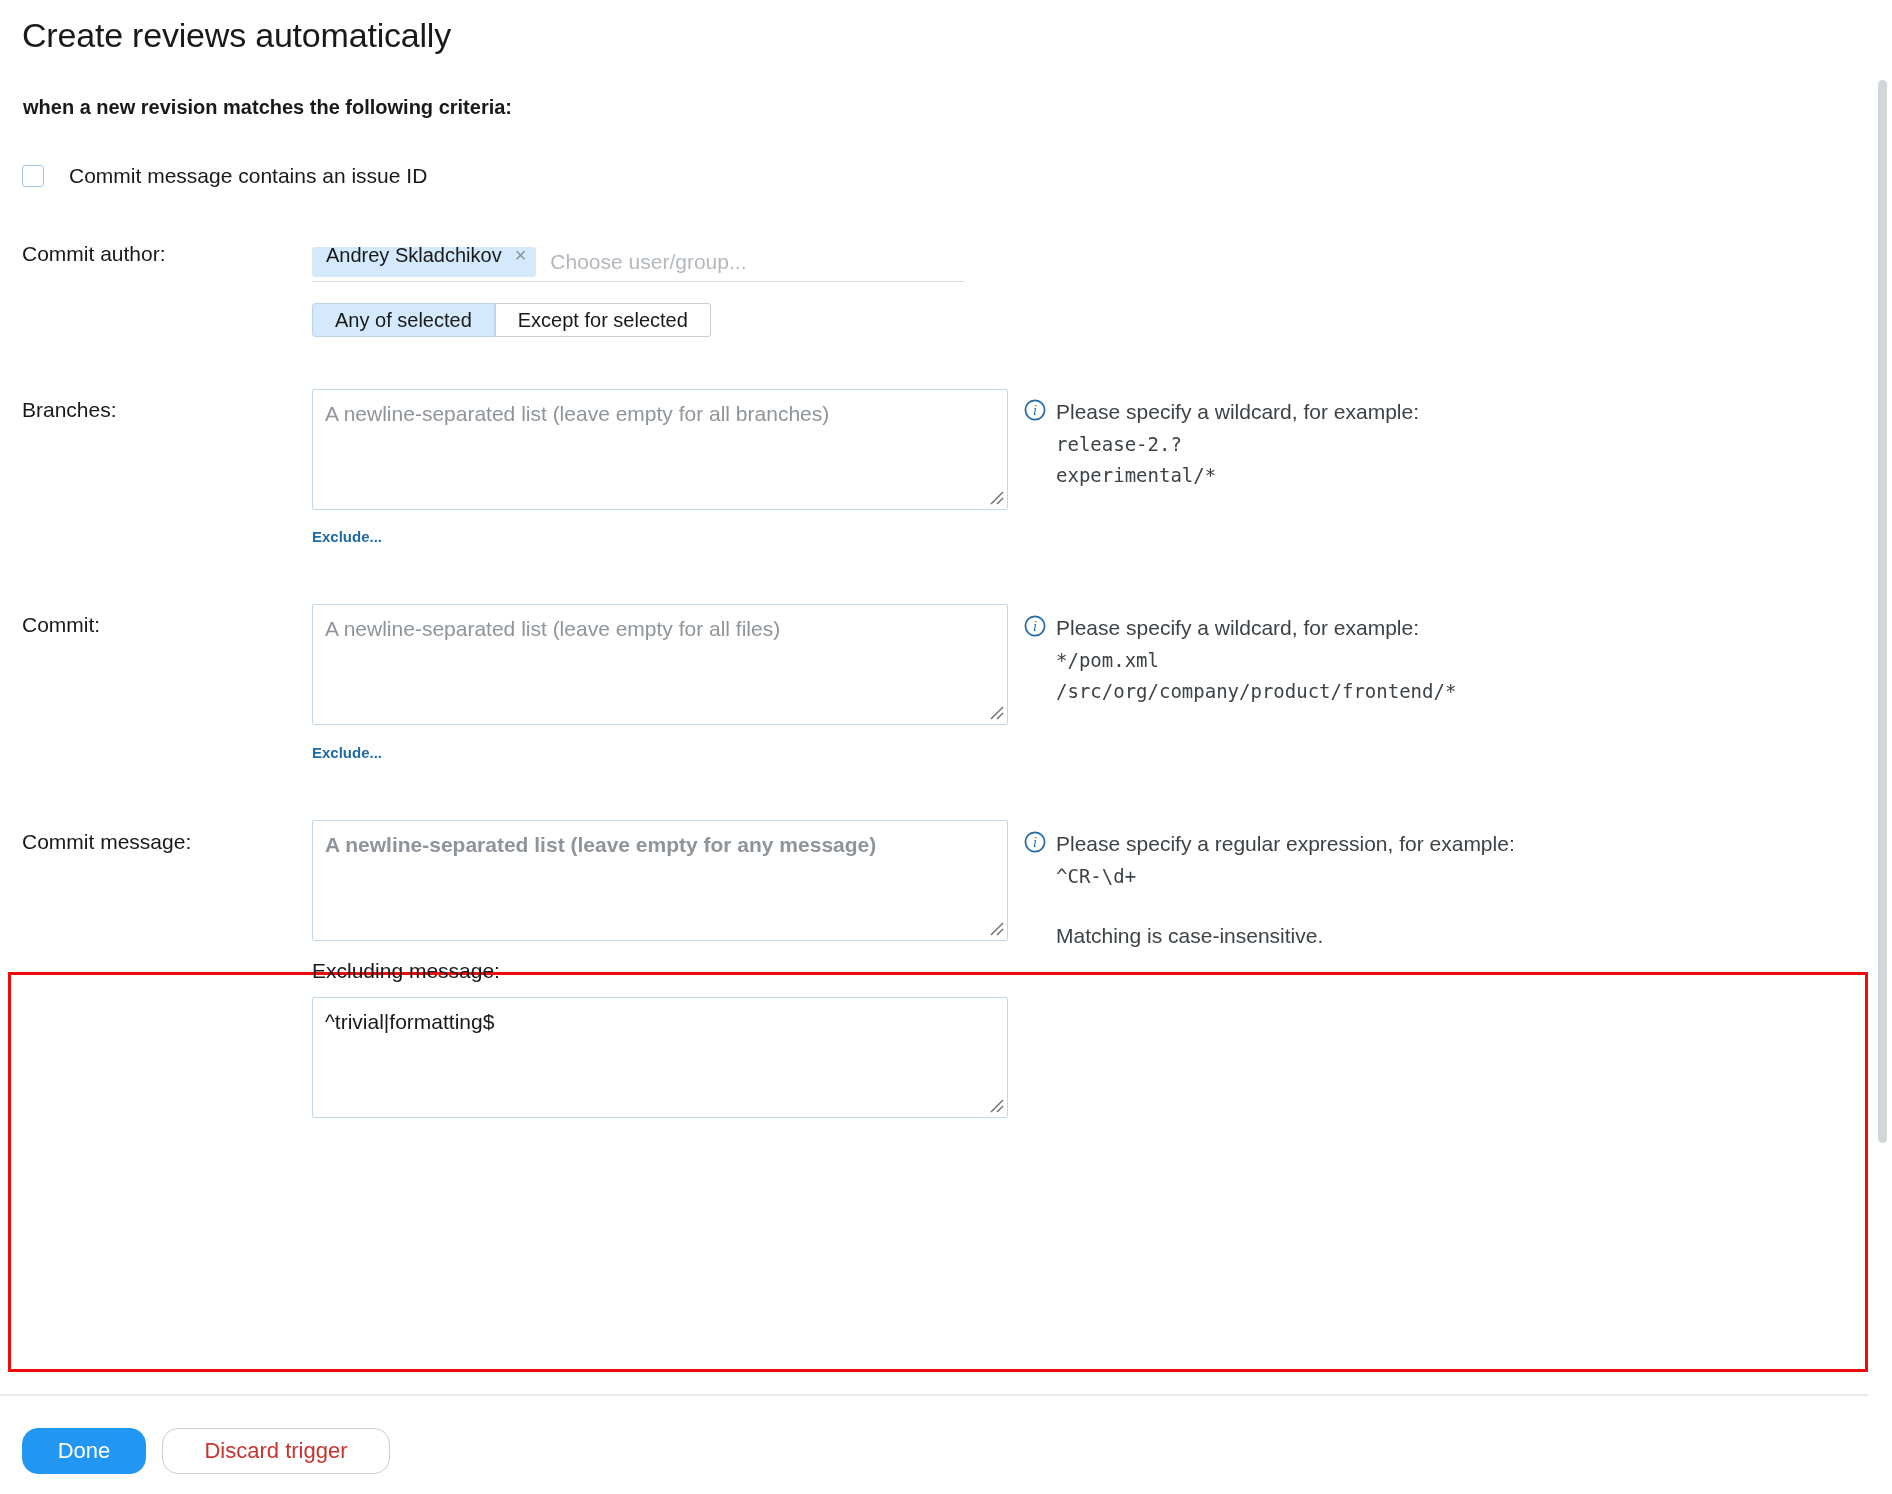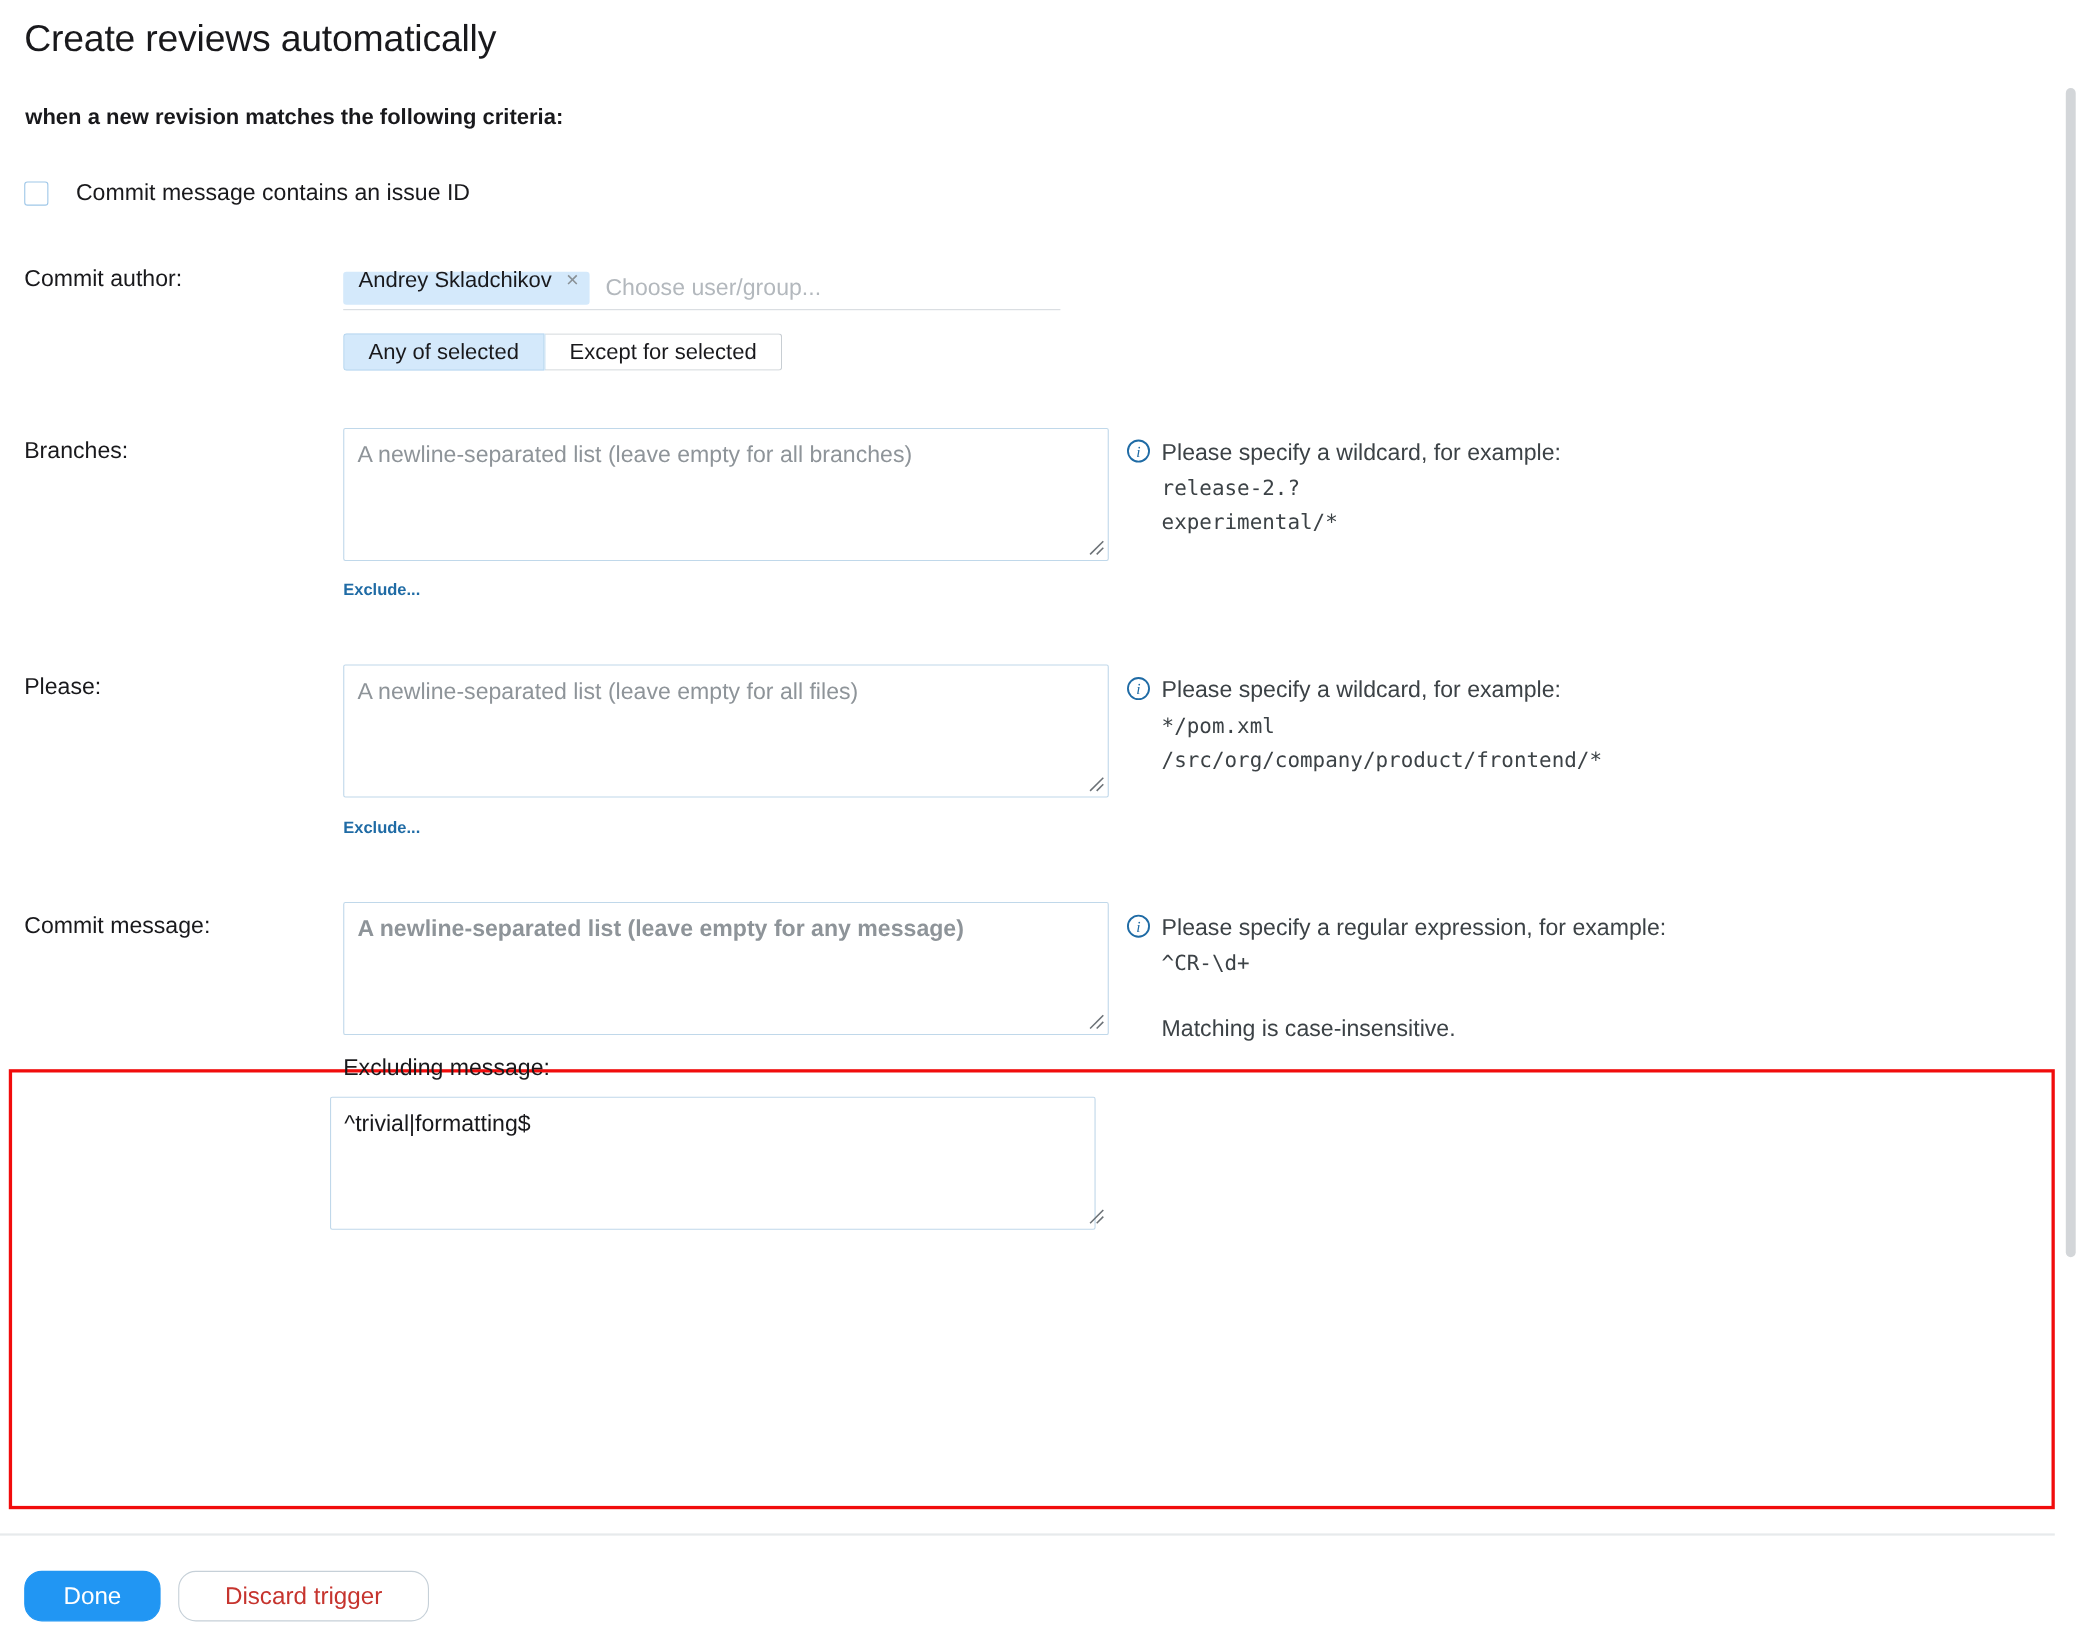--- a/index.html
+++ b/index.html
@@ -297,21 +297,21 @@
           <circle cx="11" cy="11" r="9.6" fill="none" stroke="#1f6ba5" stroke-width="1.7"></circle>
           <text x="11" y="16" font-family="Liberation Serif, serif" font-style="italic" font-size="14" fill="#1f6ba5" text-anchor="middle">i</text>
         </svg>
       </span>
       <span>Please specify a wildcard, for example:</span>
     </div>
     <div class="hint-code">release-2.?</div>
     <div class="hint-code">experimental/*</div>
   </div>
 
-  <div class="field-label" style="left:22px; top:613px;">Please:</div>
+  <div class="field-label" style="left:22px; top:613px;">Commit:</div>
   <textarea class="ta" style="left: 312px; top: 604px; width: 696px; height: 121px;" placeholder="A newline-separated list (leave empty for all files)"></textarea>
   <div class="resize-grip" style="left:986px; top:702px;">
     <svg width="18" height="18" viewBox="0 0 18 18">
       <line x1="17" y1="5" x2="5" y2="17" stroke="#6b7176" stroke-width="1.4"></line>
       <line x1="17" y1="11" x2="11" y2="17" stroke="#6b7176" stroke-width="1.4"></line>
     </svg>
   </div>
   <div class="exclude-link" style="left:312px; top:744px;">Exclude...</div>
 
   <div class="hint" style="left:1024px; top:612px;">
@@ -347,21 +347,21 @@
           <text x="11" y="16" font-family="Liberation Serif, serif" font-style="italic" font-size="14" fill="#1f6ba5" text-anchor="middle">i</text>
         </svg>
       </span>
       <span>Please specify a regular expression, for example:</span>
     </div>
     <div class="hint-code">^CR-\d+</div>
     <div class="hint-note">Matching is case-insensitive.</div>
   </div>
 
   <div class="field-label" style="left:312px; top:959px;">Excluding message:</div>
-  <textarea class="ta" style="left: 300px; top: 997px; width: 696px; height: 121px;" placeholder="">^trivial|formatting$</textarea>
+  <textarea class="ta" style="left: 312px; top: 997px; width: 696px; height: 121px;" placeholder="">^trivial|formatting$</textarea>
   <div class="resize-grip" style="left:986px; top:1095px;">
     <svg width="18" height="18" viewBox="0 0 18 18">
       <line x1="17" y1="5" x2="5" y2="17" stroke="#6b7176" stroke-width="1.4"></line>
       <line x1="17" y1="11" x2="11" y2="17" stroke="#6b7176" stroke-width="1.4"></line>
     </svg>
   </div>
 
   <div class="footer-divider"></div>
   <div class="btn btn-done">Done</div>
   <div class="btn btn-discard">Discard trigger</div>

